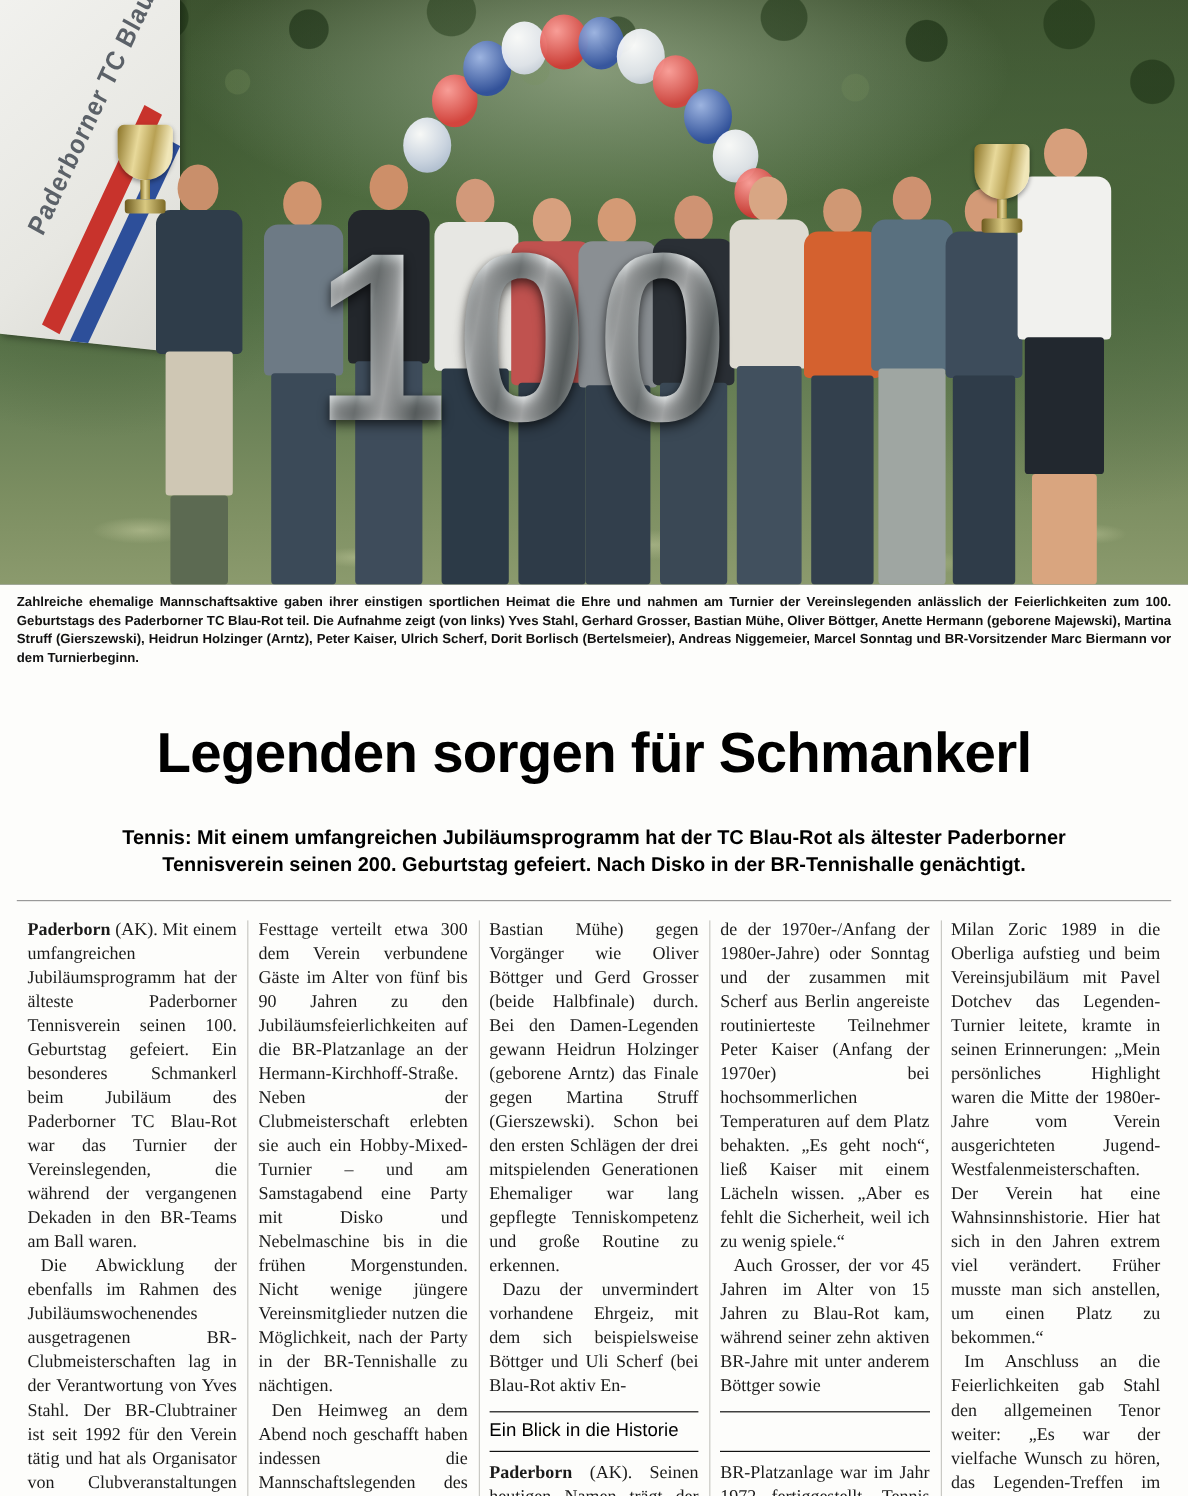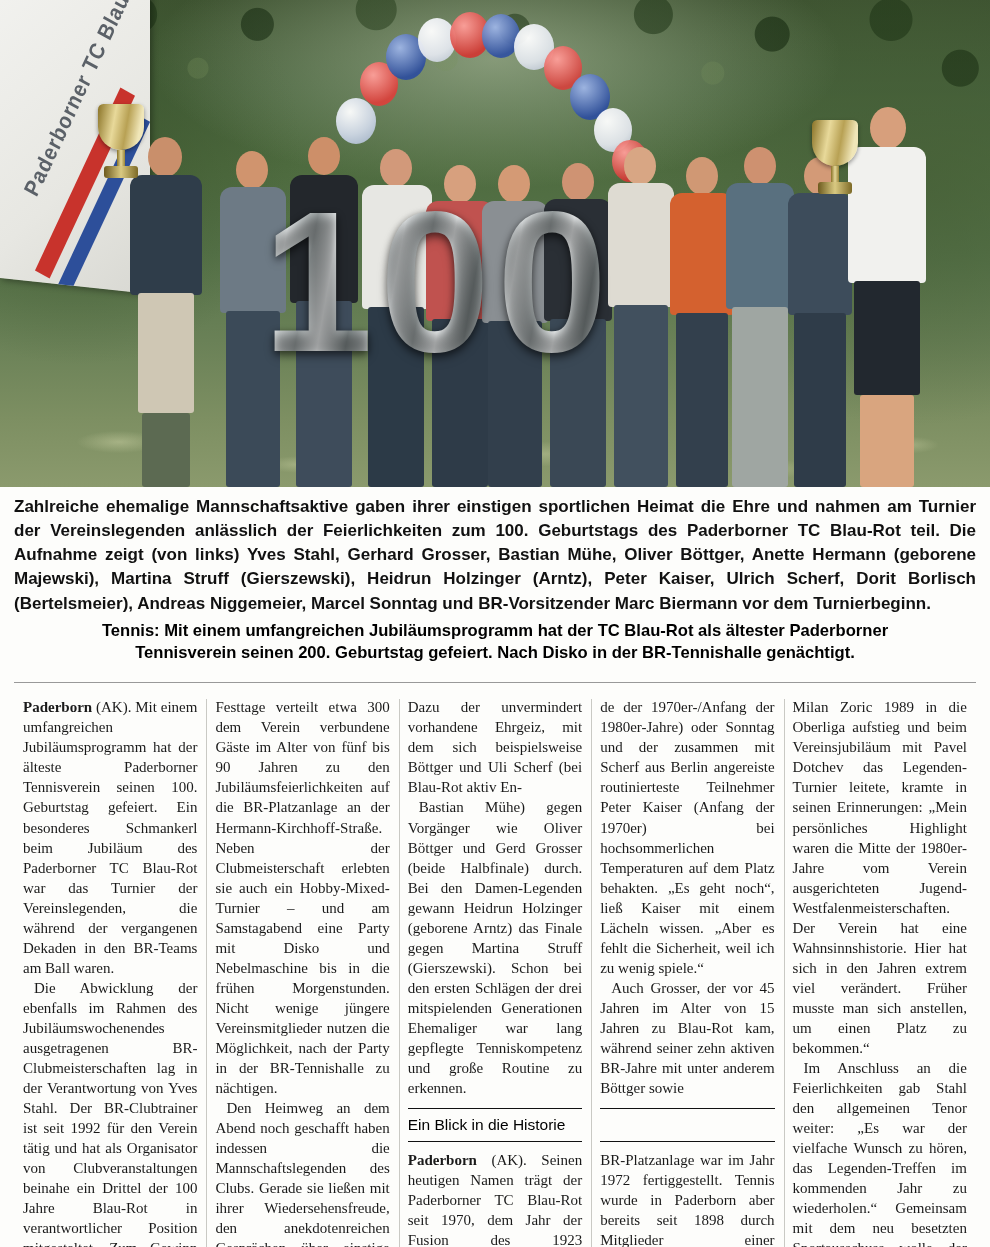--- a/index.html
+++ b/index.html
@@ -168,21 +168,21 @@
   .trophy-base {
     width: 34px; height: 12px; margin: 0 auto;
     border-radius: 3px;
     background: linear-gradient(90deg,#6d5a1e,#d9c981,#7d6a26);
   }
 
   
   .caption {
     padding: 8px 14px 4px 14px;
     font-family: "Liberation Sans", sans-serif;
-    font-size: 17px;
+    font-size: 11px;
     line-height: 1.42;
     color: #111;
     text-align: justify;
     font-weight: 600;
   }
 
   
   .headline {
     text-align: center;
     font-family: "Liberation Sans", sans-serif;
@@ -373,20 +373,21 @@
 
     <div class="foil-row">
       <span class="foil">1</span>
       <span class="foil">0</span>
       <span class="foil">0</span>
     </div>
   </div>
 
   <div class="caption">Zahlreiche ehemalige Mannschaftsaktive gaben ihrer einstigen sportlichen Heimat die Ehre und nahmen am Turnier der Vereinslegenden anlässlich der Feierlichkeiten zum 100. Geburtstags des Paderborner TC Blau-Rot teil. Die Aufnahme zeigt (von links) Yves Stahl, Gerhard Grosser, Bastian Mühe, Oliver Böttger, Anette Hermann (geborene Majewski), Martina Struff (Gierszewski), Heidrun Holzinger (Arntz), Peter Kaiser, Ulrich Scherf, Dorit Borlisch (Bertelsmeier), Andreas Niggemeier, Marcel Sonntag und BR-Vorsitzender Marc Biermann vor dem Turnierbeginn.</div>
 
+  <h1 class="headline">Legenden sorgen für Schmankerl</h1>
 
   <div class="lead">
     <span class="tennis">Tennis:</span><span> Mit einem umfangreichen Jubiläumsprogramm hat der TC Blau-Rot als ältester Paderborner Tennisverein seinen 200. Geburtstag gefeiert. Nach Disko in der BR-Tennishalle genächtigt.</span>
   </div>
 
   <div class="rule"></div>
 
   <div class="cols">
 
     <div class="col" style="width: 20%;">
@@ -394,22 +395,22 @@
       <p>Die Abwicklung der ebenfalls im Rahmen des Jubiläumswochenendes ausgetragenen BR-Clubmeisterschaften lag in der Verantwortung von Yves Stahl. Der BR-Clubtrainer ist seit 1992 für den Verein tätig und hat als Organisator von Clubveranstaltungen beinahe ein Drittel der 100 Jahre Blau-Rot in verantwortlicher Position mitgestaltet. Zum Gewinn der Vereinsmeistertitel gratulierten Stahl und der BR-Vorsitzende Marc Biermann den Siegern Timo Gierse, Maja Schatton, Ferdi Sonntag (gemischt U12), Oskar Schatton (gemischt U10) und Anton Sommermeier (gemischt U8).</p>
 
     </div>
 
     <div class="col" style="width: 20%;">
       <p>Festtage verteilt etwa 300 dem Verein verbundene Gäste im Alter von fünf bis 90 Jahren zu den Jubiläumsfeierlichkeiten auf die BR-Platzanlage an der Hermann-Kirchhoff-Straße. Neben der Clubmeisterschaft erlebten sie auch ein Hobby-Mixed-Turnier – und am Samstagabend eine Party mit Disko und Nebelmaschine bis in die frühen Morgenstunden. Nicht wenige jüngere Vereinsmitglieder nutzen die Möglichkeit, nach der Party in der BR-Tennishalle zu nächtigen.</p>
       <p>Den Heimweg an dem Abend noch geschafft haben indessen die Mannschaftslegenden des Clubs. Gerade sie ließen mit ihrer Wiedersehensfreude, den anekdotenreichen Gesprächen über einstige gemeinsame Zeiten und eben Legenden-Turnier die vergangen Tage des TC Blau-Rot wieder lebendig werden. Sportlich setzte sich bei den Herren-Legenden (wenig überraschend) die Generation der frühen 1980er-Geburtsjahre um Marcel Sonntag (Endspielsieg über</p>
     </div>
 
     <div class="col" style="width: 20%;">
+      <p>Bastian Mühe) gegen Vorgänger wie Oliver Böttger und Gerd Grosser (beide Halbfinale) durch. Bei den Damen-Legenden gewann Heidrun Holzinger (geborene Arntz) das Finale gegen Martina Struff (Gierszewski). Schon bei den ersten Schlägen der drei mitspielenden Generationen Ehemaliger war lang gepflegte Tenniskompetenz und große Routine zu erkennen.</p>
       <p>Dazu der unvermindert vorhandene Ehrgeiz, mit dem sich beispielsweise Böttger und Uli Scherf (bei Blau-Rot aktiv En-</p>
-      <p>Bastian Mühe) gegen Vorgänger wie Oliver Böttger und Gerd Grosser (beide Halbfinale) durch. Bei den Damen-Legenden gewann Heidrun Holzinger (geborene Arntz) das Finale gegen Martina Struff (Gierszewski). Schon bei den ersten Schlägen der drei mitspielenden Generationen Ehemaliger war lang gepflegte Tenniskompetenz und große Routine zu erkennen.</p>
       <div class="box">
         <div class="box-title">Ein Blick in die Historie</div>
         <div class="box-rule"></div>
         <p><b>Paderborn</b> (AK). Seinen heutigen Namen trägt der Paderborner TC Blau-Rot seit 1970, dem Jahr der Fusion des 1923 gegründeten TC Blau-Weiß Paderborn (erster Tennisverein Paderborns) und dem 1927 gegründeten TC Rot-Weiß Paderborn. Die parkähnliche</p>
       </div>
     </div>
 
     <div class="col" style="width: 20%;">
       <p>de der 1970er-/Anfang der 1980er-Jahre) oder Sonntag und der zusammen mit Scherf aus Berlin angereiste routinierteste Teilnehmer Peter Kaiser (Anfang der 1970er) bei hochsommerlichen Temperaturen auf dem Platz behakten. „Es geht noch“, ließ Kaiser mit einem Lächeln wissen. „Aber es fehlt die Sicherheit, weil ich zu wenig spiele.“</p>
       <p>Auch Grosser, der vor 45 Jahren im Alter von 15 Jahren zu Blau-Rot kam, während seiner zehn aktiven BR-Jahre mit unter anderem Böttger sowie</p>

